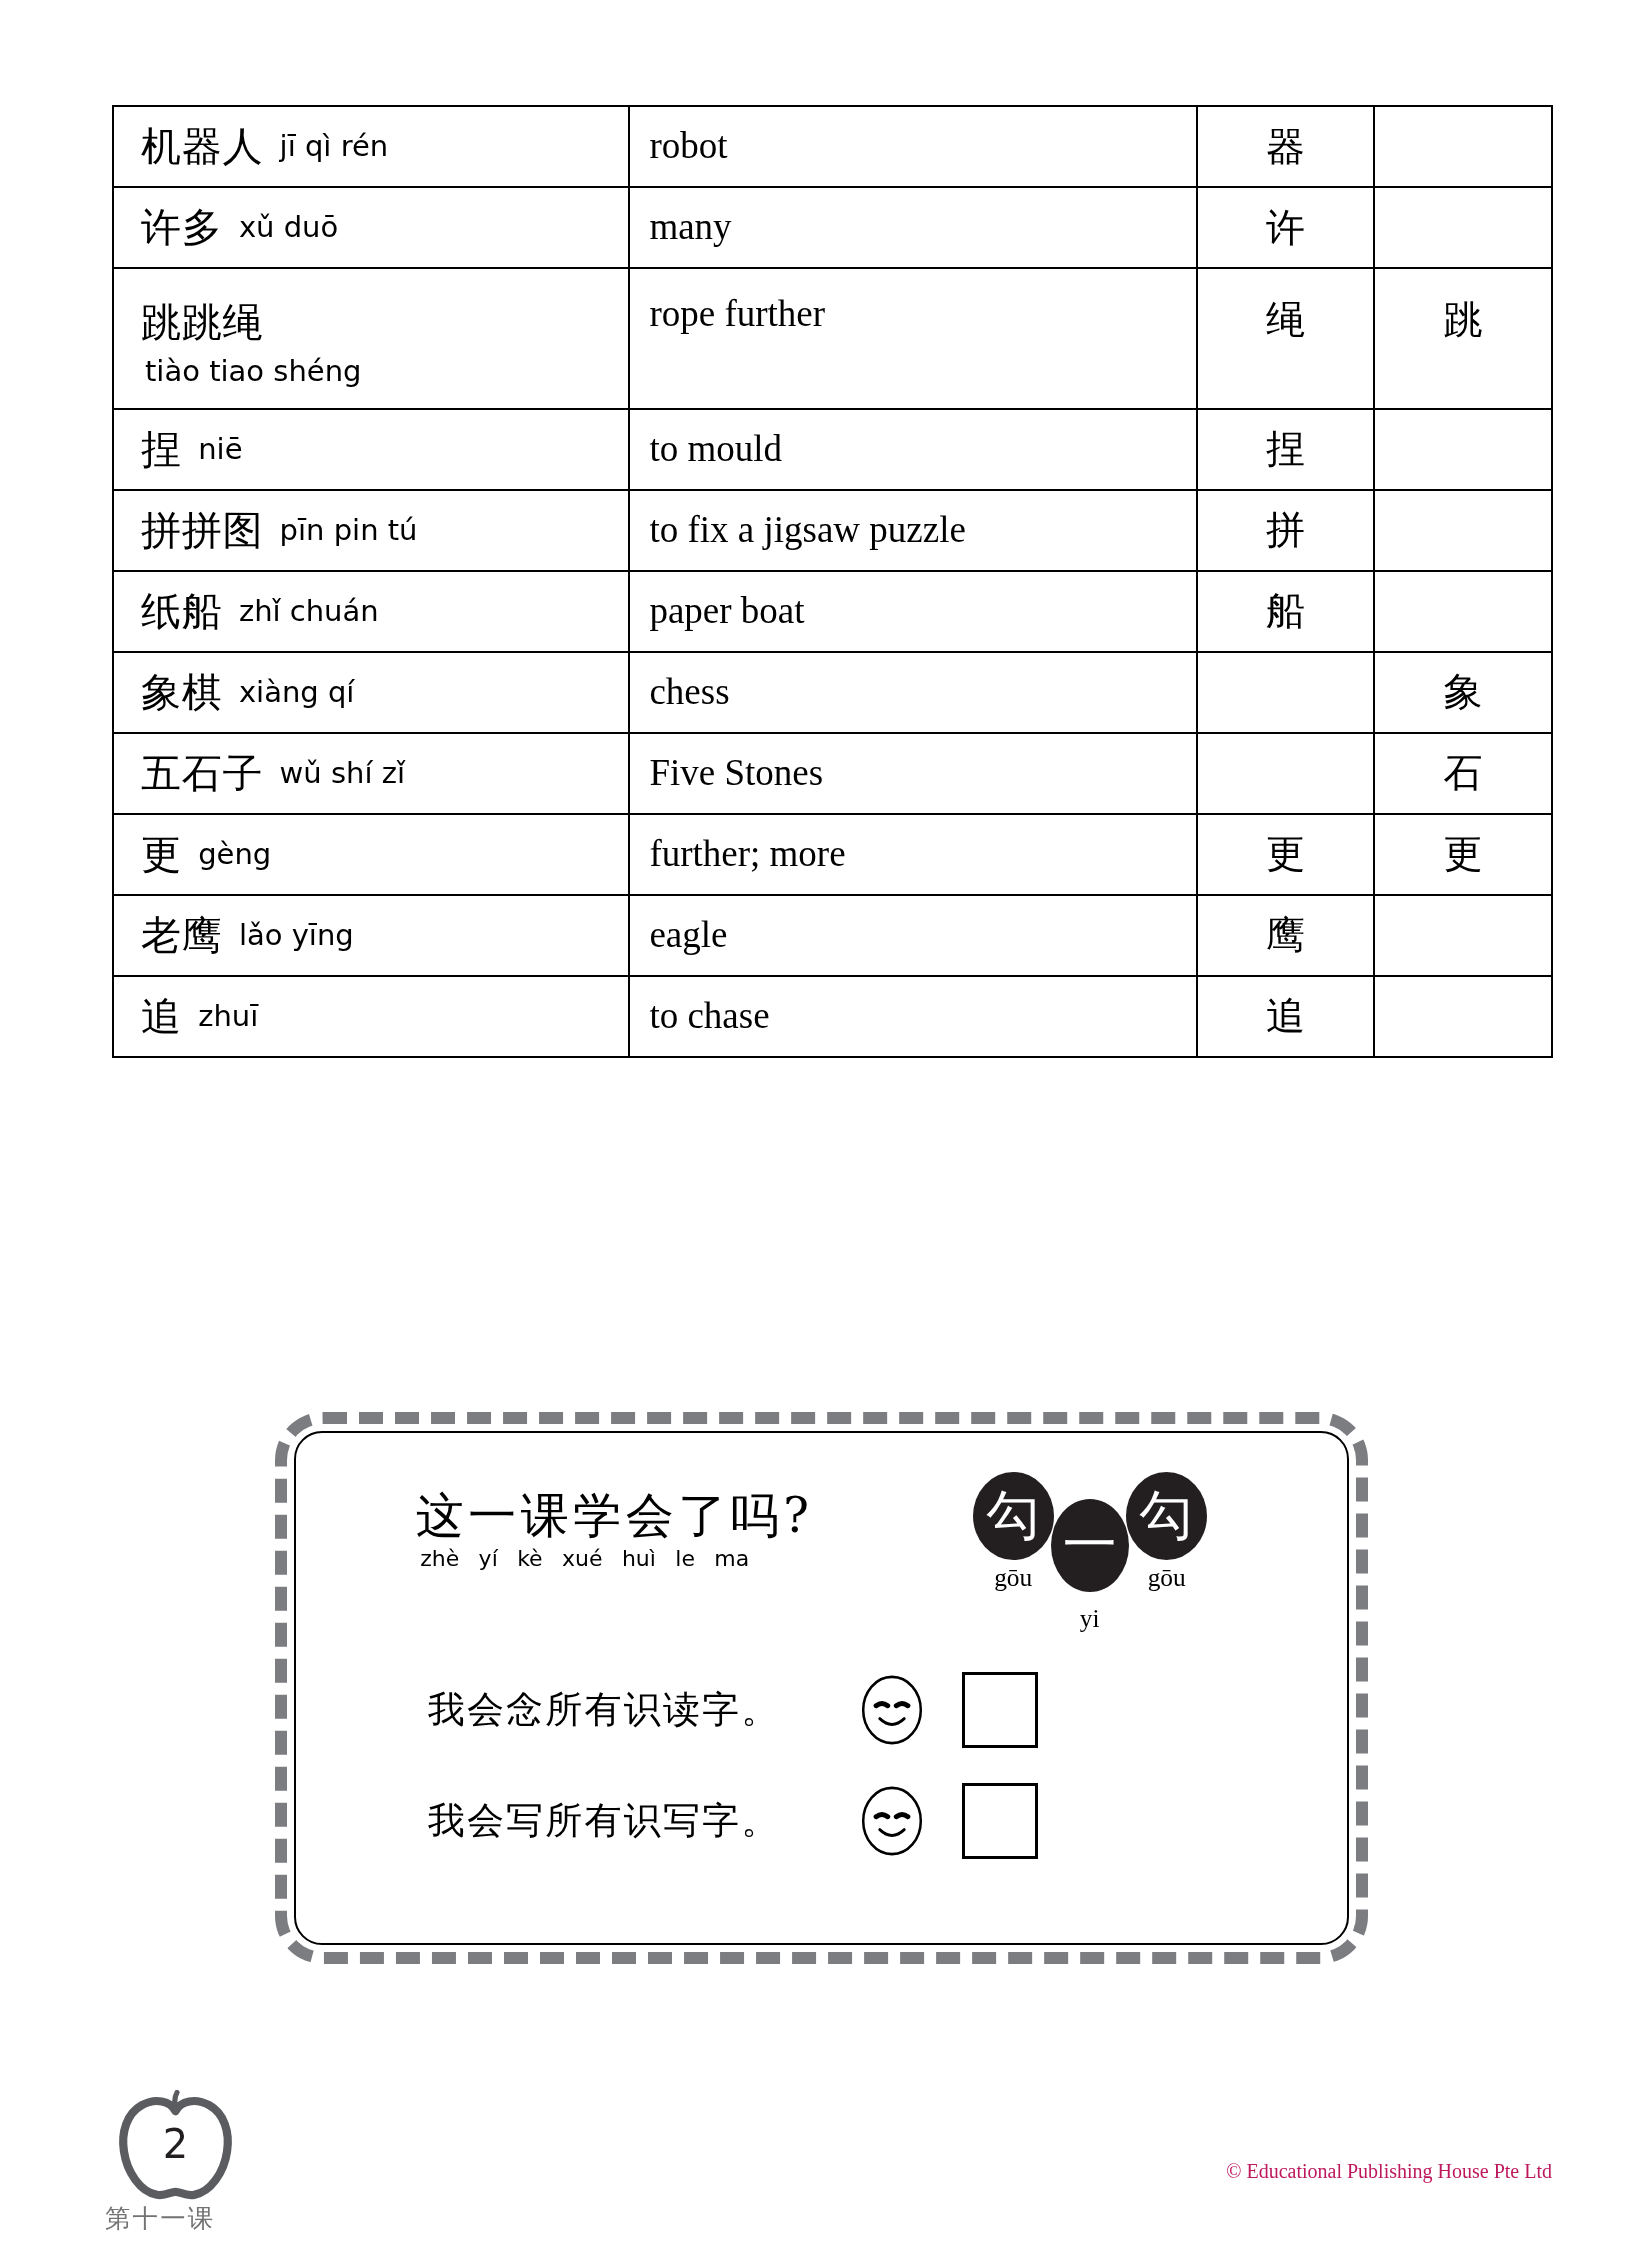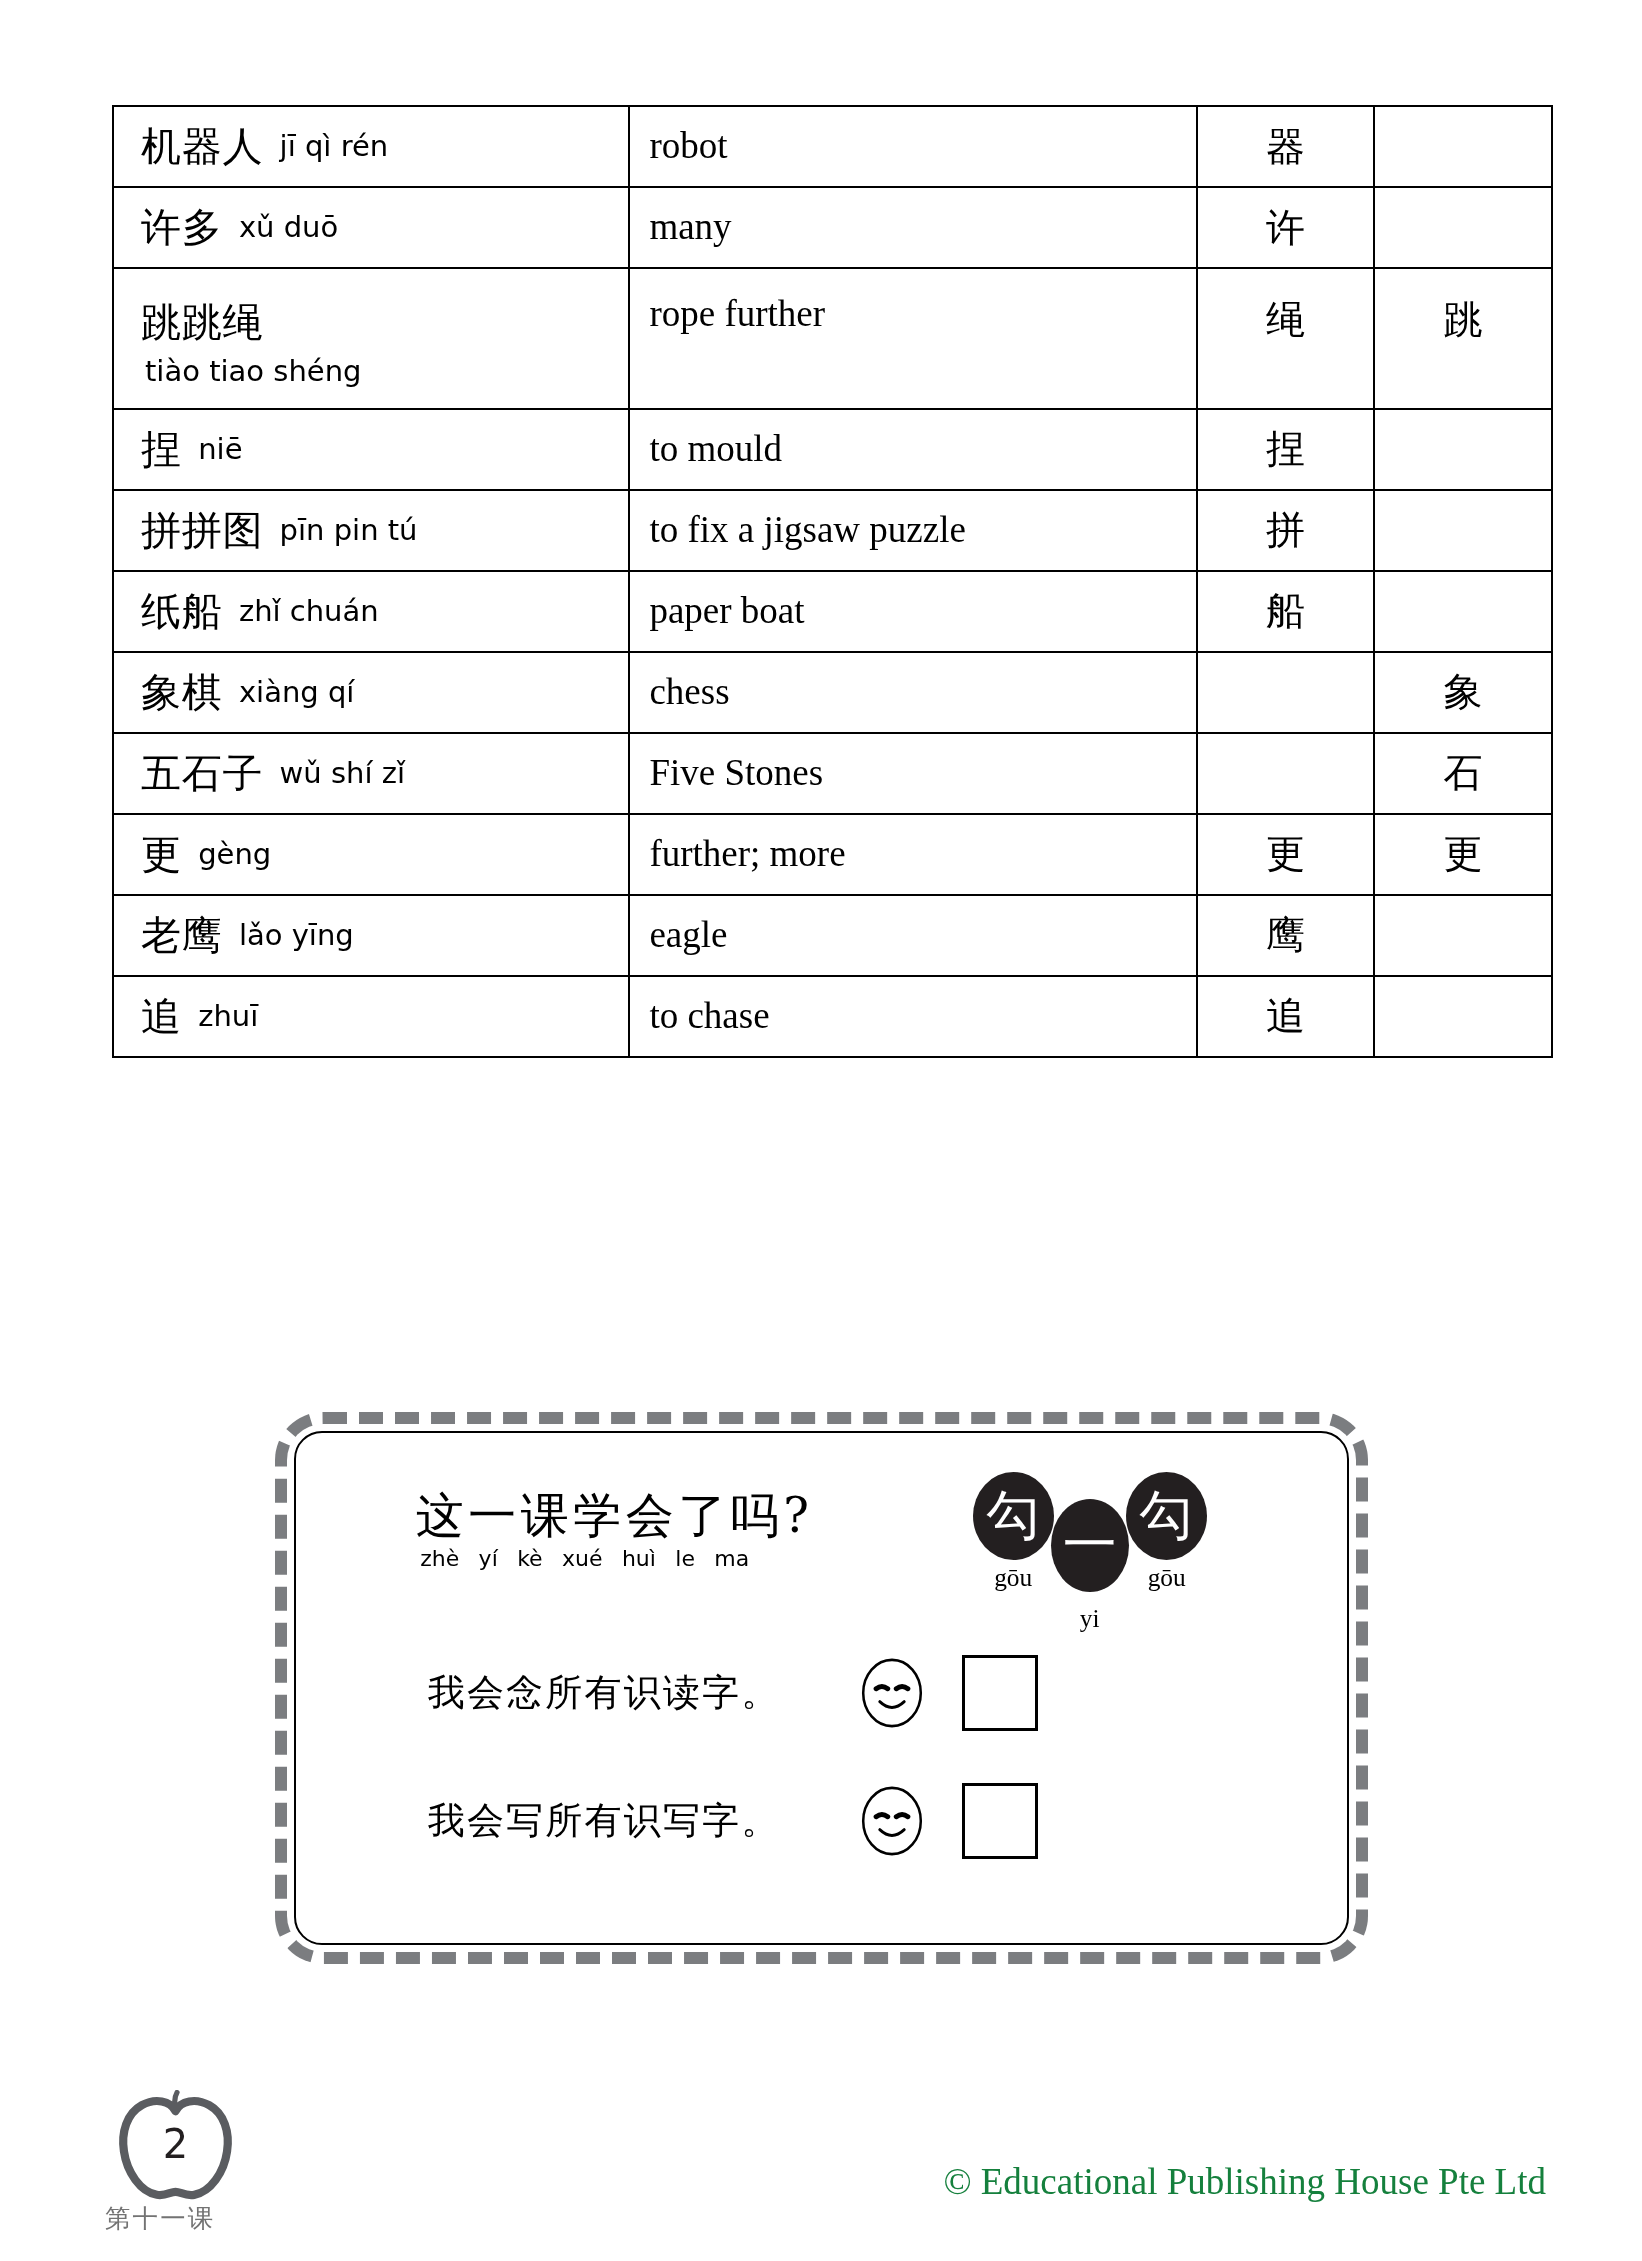--- a/index.html
+++ b/index.html
@@ -175,21 +175,21 @@
   .gou-label.l1 { left: -4.5px;  top: 91px; width: 90px; }
   .gou-label.l3 { left: 149px; top: 91px; width: 90px; }
   .gou-label.l2 { left: 72px;  top: 132px; width: 90px; }
 
   .check-row {
     position: absolute;
     left: 132px;
     display: flex;
     align-items: center;
   }
-  .check-row.r1 { top: 222px; }
+  .check-row.r1 { top: 239px; }
   .check-row.r2 { top: 350px; }
   .check-text {
     font-family: "DejaVu Serif", "Liberation Serif", serif;
     font-size: 37px;
     letter-spacing: 2.2px;
     white-space: nowrap;
     width: 419px;
   }
   .smiley { width: 72px; height: 72px; margin-left: 9px; flex: none; }
   .tickbox {
@@ -225,25 +225,25 @@
     left: 105px;
     top: 2202px;
     font-family: "DejaVu Sans", "Liberation Sans", sans-serif;
     font-size: 25.4px;
     letter-spacing: 2.2px;
     color: #737373;
     white-space: nowrap;
   }
   .copyright {
     position: absolute;
-    right: 97px;
+    right: 91px;
     top: 2160px;
     font-family: "Liberation Serif", "DejaVu Serif", serif;
-    font-size: 37px;
-    color: #15803d;
+    font-size: 20px;
+    color: #be185d;
     white-space: nowrap;
   }
 </style>
 </head>
 <body>
 
 <div class="vocab-table-wrap">
   <table class="vocab">
     <colgroup>
       <col class="col-word">

